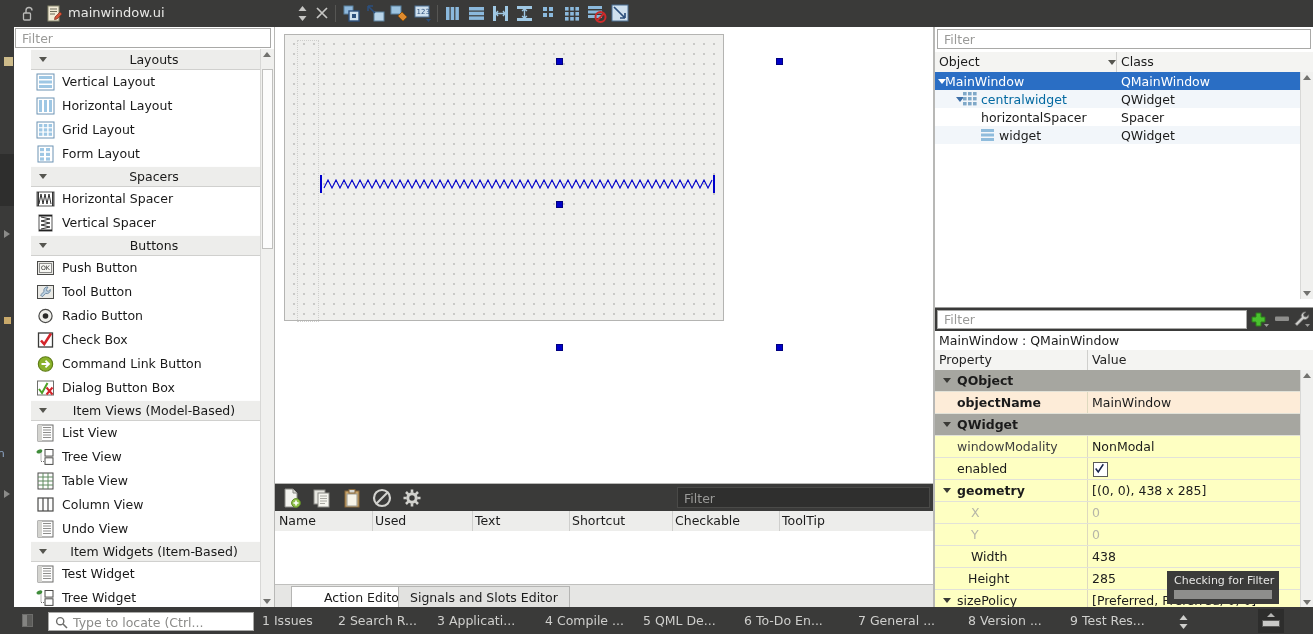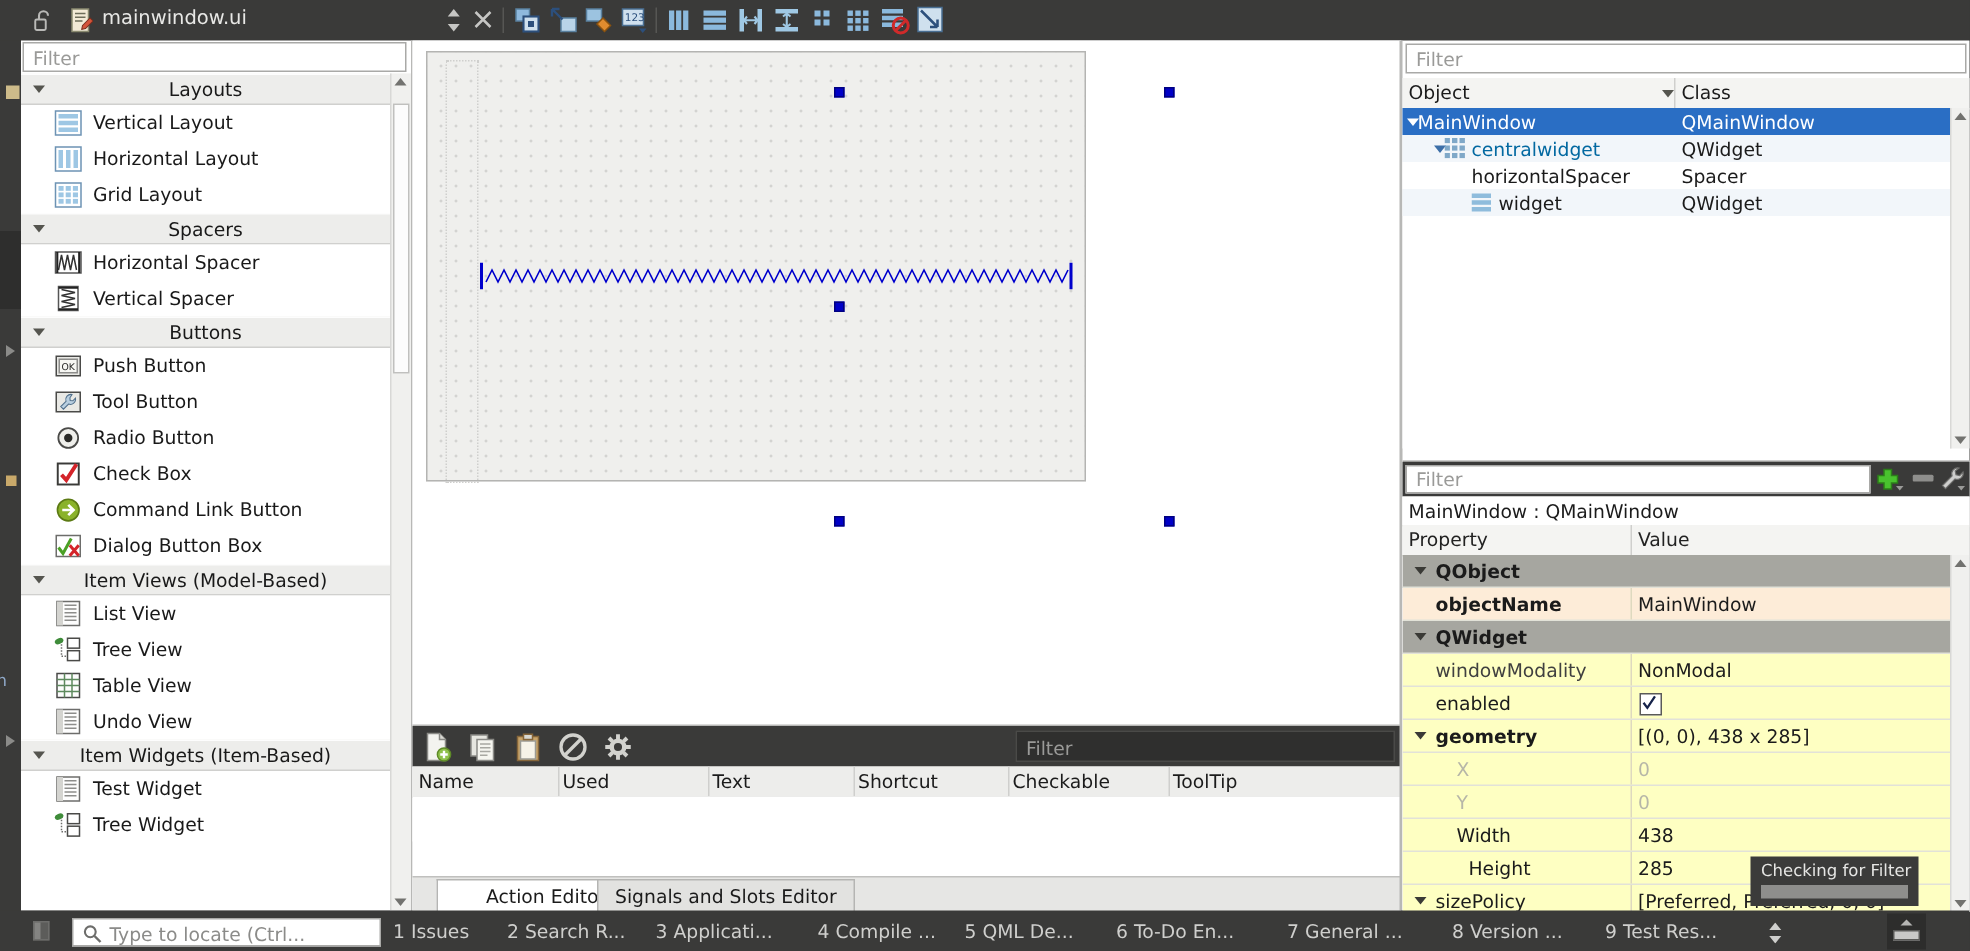--- a/index.html
+++ b/index.html
@@ -33,21 +33,21 @@
   .leftstrip .darkblock{position:absolute;left:0;top:127px;width:14px;height:52px;background:#2e2e2d;}
 
   
   .widgetbox{position:absolute;left:14px;top:27px;width:260px;height:580px;background:#fff;
     border-right:1px solid #b8b8b6;}
   .wb-filter{position:absolute;left:1px;top:1px;width:256px;height:20px;background:#fff;
     border:1px solid #a9a9a7;box-sizing:border-box;}
   .wb-filter span{position:absolute;left:6px;top:2px;color:#9a9a98;font-size:12.5px;}
   .wb-list{position:absolute;left:0;top:22px;width:260px;height:558px;overflow:hidden;background:#fff;}
   .wb-cat{position:relative;height:19px;background:#ededeb;border-bottom:1px solid #d0d0ce;
-    border-top:1px solid #fdfdfd;}
+    border-top:1px solid #fdfdfd;margin-left:17px;}
   .wb-cat .arr{position:absolute;left:8px;top:7px;width:0;height:0;
     border-top:5px solid #55554f;border-left:4px solid transparent;border-right:4px solid transparent;}
   .wb-cat .lbl{position:absolute;left:0;top:2px;width:246px;text-align:center;font-size:12.5px;color:#191919;}
   .wb-item{position:relative;height:24px;background:#fff;}
   .wb-item .ico{position:absolute;left:22px;top:3px;width:19px;height:18px;}
   .wb-item .lbl{position:absolute;left:48px;top:4px;font-size:12.5px;color:#191919;white-space:nowrap;}
   .wb-scroll{position:absolute;right:0;top:22px;width:13px;height:558px;background:#f0f0ee;
     border-left:1px solid #d8d8d6;}
   .wb-scroll .thumb{position:absolute;left:1px;top:20px;width:11px;height:180px;background:#fcfcfc;
     border:1px solid #c0c0be;box-sizing:border-box;}
@@ -309,20 +309,34 @@
                 <rect x="3" y="7.3" width="3.4" height="3.2"></rect>
                 <rect x="7.8" y="7.3" width="3.4" height="3.2"></rect>
                 <rect x="12.6" y="7.3" width="3.4" height="3.2"></rect>
                 <rect x="3" y="11.6" width="3.4" height="3.2"></rect>
                 <rect x="7.8" y="11.6" width="3.4" height="3.2"></rect>
                 <rect x="12.6" y="11.6" width="3.4" height="3.2"></rect>
               </g>
             </svg></span>
           <span class="lbl">Grid Layout</span>
         </div>
+        <div class="wb-item">
+          <span class="ico"><svg viewBox="0 0 19 18" width="19" height="18">
+              <rect x="2" y="1" width="15" height="16" fill="#fff" stroke="#6d93b4"></rect>
+              <g fill="#9ec7e4">
+                <rect x="4" y="3" width="4" height="3.2"></rect>
+                <rect x="10" y="3" width="4" height="3.2"></rect>
+                <rect x="4" y="7.8" width="4" height="3.2"></rect>
+                <rect x="10" y="7.8" width="4" height="3.2"></rect>
+                <rect x="4" y="12.4" width="4" height="3.2"></rect>
+                <rect x="10" y="12.4" width="4" height="3.2"></rect>
+              </g>
+            </svg></span>
+          <span class="lbl">Form Layout</span>
+        </div>
         <div class="wb-cat">
           <span class="arr"></span>
           <span class="lbl">Spacers</span>
         </div>
         <div class="wb-item">
           <span class="ico"><svg viewBox="0 0 19 18" width="19" height="18">
               <rect x="1" y="2" width="17" height="14" fill="#fff" stroke="#555"></rect>
               <path d="M3 14 L5 4 L7 14 L9 4 L11 14 L13 4 L15 14" fill="none" stroke="#333" stroke-width="1"></path>
               <path d="M2.2 2v14M16.8 2v14" stroke="#222" stroke-width="1.4"></path>
             </svg></span>
@@ -408,20 +422,27 @@
           <span class="lbl">Tree View</span>
         </div>
         <div class="wb-item">
           <span class="ico"><svg viewBox="0 0 19 18" width="19" height="18">
               <rect x="2" y="1" width="15" height="16" fill="#fdfdfd" stroke="#4a4a48"></rect>
               <g stroke="#5e8a5e">
                 <path d="M2 5h15M2 9h15M2 13h15M7 1v16M12 1v16"></path>
               </g>
             </svg></span>
           <span class="lbl">Table View</span>
+        </div>
+        <div class="wb-item">
+          <span class="ico"><svg viewBox="0 0 19 18" width="19" height="18">
+              <rect x="2" y="2" width="15" height="13" fill="#fdfdfd" stroke="#4a4a48" stroke-width="1.2"></rect>
+              <path d="M7 2v13M12 2v13" stroke="#4a4a48" stroke-width="1.2"></path>
+            </svg></span>
+          <span class="lbl">Column View</span>
         </div>
         <div class="wb-item">
           <span class="ico"><svg viewBox="0 0 19 18" width="19" height="18">
               <rect x="2" y="1" width="15" height="16" fill="#fdfdfd" stroke="#6d6d6b"></rect>
               <rect x="2" y="1" width="4" height="16" fill="#d4d4d0"></rect>
               <g stroke="#8d8d8b">
                 <path d="M7 3.5h8M7 6h8M7 8.5h8M7 11h8M7 13.5h8"></path>
               </g>
             </svg></span>
           <span class="lbl">Undo View</span>
@@ -664,21 +685,21 @@
             <span class="pn" style="left:36px;font-weight:normal;color:#b6b6a8;">Y</span>
             <span class="pv" style="color:#b6b6a8;">0</span>
           </div>
           <div class="pr-row" style="background: rgb(254, 255, 194);">
             <span class="vsep"></span>
             <span class="pn" style="left:36px;font-weight:normal;color:#1b1b1b;">Width</span>
             <span class="pv" style="color:#1b1b1b;">438</span>
           </div>
           <div class="pr-row" style="background: rgb(254, 255, 194);">
             <span class="vsep"></span>
-            <span class="pn" style="left:44px;font-weight:normal;color:#1b1b1b;">Height</span>
+            <span class="pn" style="left:33px;font-weight:normal;color:#1b1b1b;">Height</span>
             <span class="pv" style="color:#1b1b1b;">285</span>
           </div>
           <div class="pr-row" style="background: rgb(254, 255, 194);">
             <span class="tri"></span>
             <span class="vsep"></span>
             <span class="pn" style="left:22px;font-weight:normal;color:#1b1b1b;">sizePolicy</span>
             <span class="pv" style="color:#1b1b1b;">[Preferred, Preferred, 0, 0]</span>
           </div>
         </div>
       <div class="pr-scroll">

